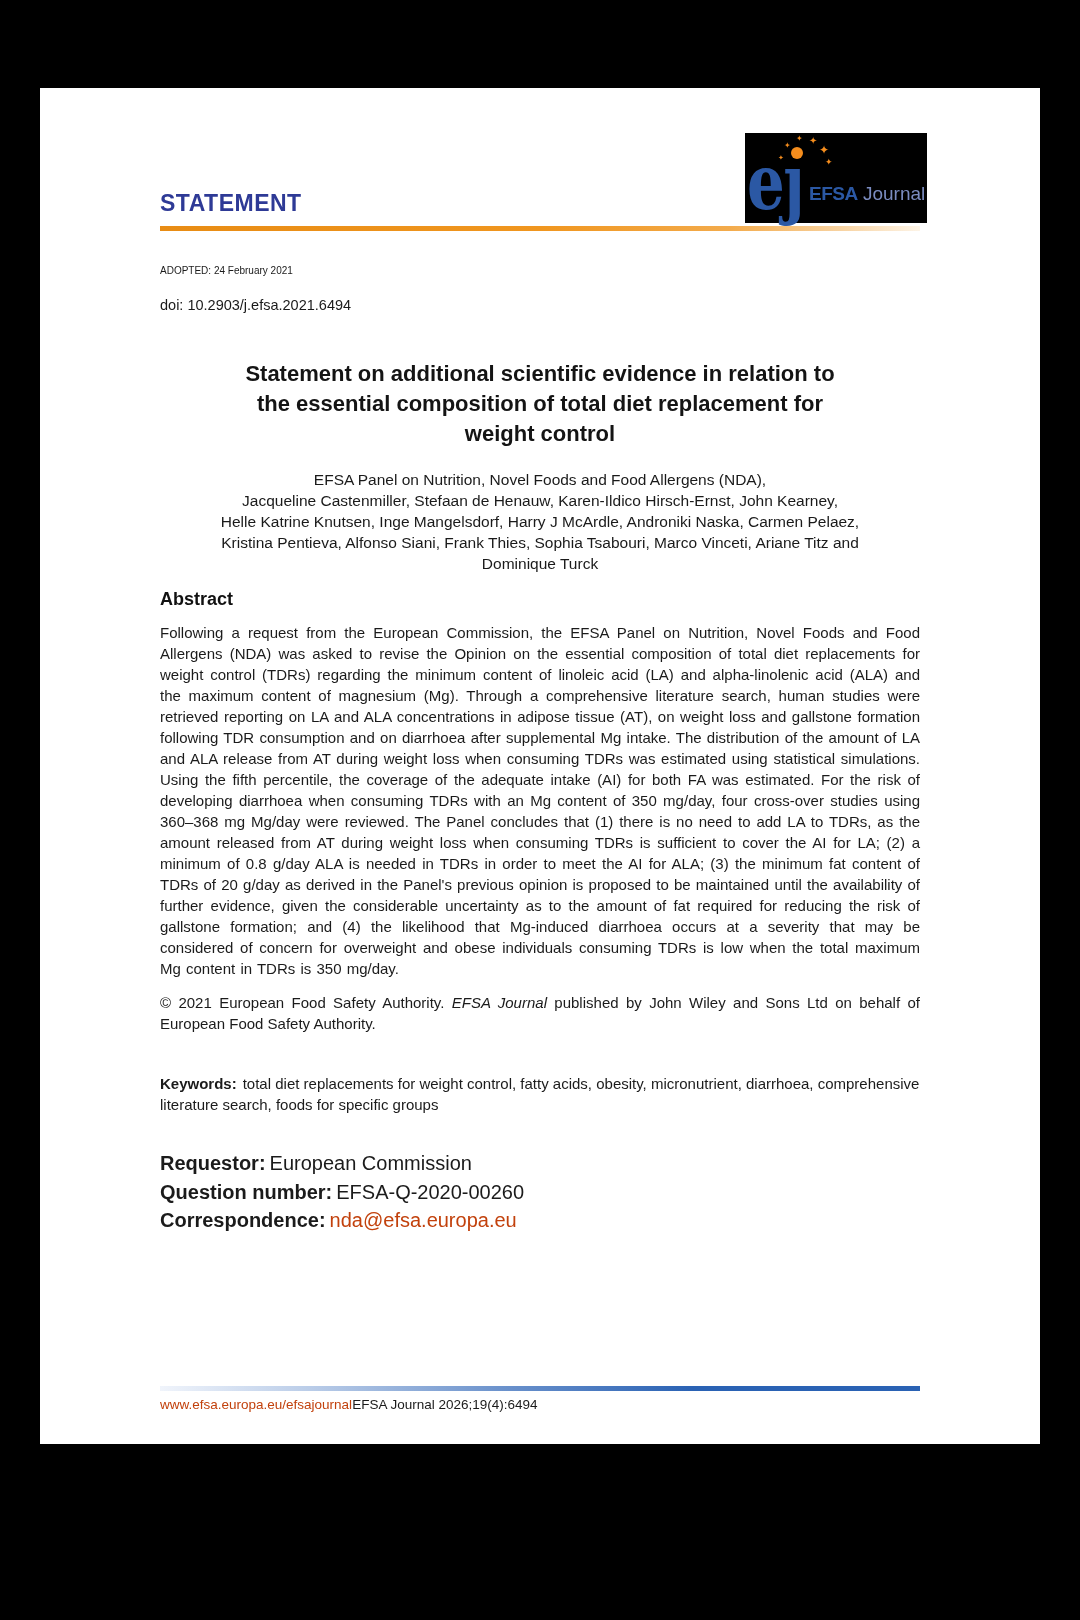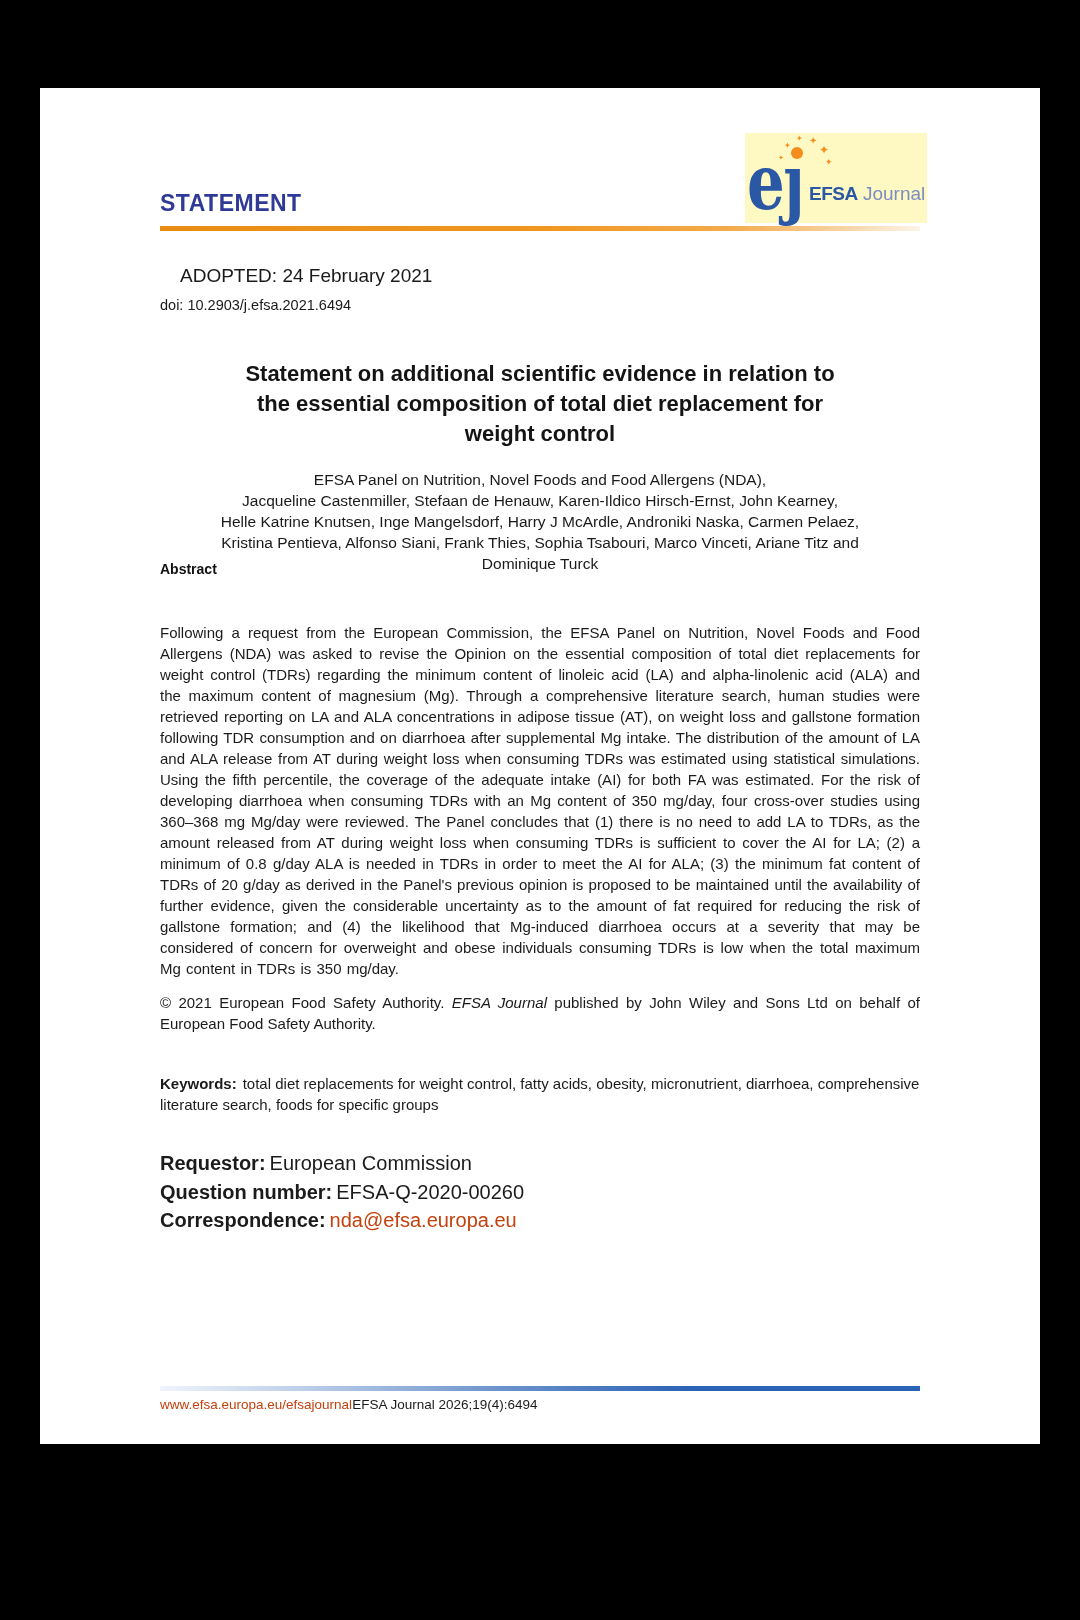--- a/index.html
+++ b/index.html
@@ -19,55 +19,55 @@
   
   .statement{
     left:120px;top:102px;
     font-size:23px;font-weight:700;letter-spacing:.5px;
     color:#2e3a96;
   }
   .rule-orange{
     left:120px;top:138px;width:760px;height:5px;
     background:linear-gradient(90deg,#e88c14 0%,#f0961f 50%,#f3ab4c 75%,#f8d4a4 90%,#fdf4e7 100%);
   }
-  .logo{left:705px;top:45px;width:182px;height:90px;background:#fef9c3;}
+  .logo{left:705px;top:45px;width:182px;height:90px;background:#000000;}
   .logo-ej{
     position:absolute;left:2px;top:12px;
     font-family:"DejaVu Serif",serif;font-weight:700;
     font-size:76px;line-height:76px;color:#2b58a4;
     transform:scaleX(.78);transform-origin:left top;
     letter-spacing:-2px;
   }
   .logo-words{position:absolute;left:64px;top:50px;font-size:19px;white-space:nowrap;}
   .logo-efsa{font-weight:700;color:#2b58a4;letter-spacing:-0.5px;}
   .logo-journal{color:#7b8cc0;}
   .logo-dot{
     position:absolute;width:12px;height:12px;border-radius:50%;
     background:#f58d1d;
   }
   .logo-star{position:absolute;color:#f58d1d;line-height:1;}
   .logo-star::before{content:"✦";}
 
   
-  .adopted{left:120px;top:177px;font-size:19px;color:#1a1a1a;margin-left:20px;}
+  .adopted{left:120px;top:177px;font-size:10px;color:#1a1a1a;}
   .doi{left:120px;top:209px;font-size:14.5px;color:#1a1a1a;}
 
   
   .title{
     left:120px;top:271px;width:760px;text-align:center;
     font-size:22px;font-weight:700;line-height:30px;color:#141414;
   }
   .authors{
     left:120px;top:381px;width:760px;text-align:center;
     font-size:15.5px;line-height:21px;color:#1a1a1a;
   }
   .authors div{white-space:nowrap;}
 
   
-  .abs-head{left:120px;top:473px;font-size:14px;font-weight:700;color:#111;}
+  .abs-head{left:120px;top:501px;font-size:18px;font-weight:700;color:#111;}
   .abs-body{
     left:120px;top:534px;width:760px;
     font-size:15px;line-height:21px;text-align:justify;color:#1b1b1b;
     word-spacing:1px;
   }
   .copyright{
     left:120px;top:904px;width:760px;
     font-size:15px;line-height:21px;text-align:justify;color:#1b1b1b;
   }
   .copyright .ital{font-style:italic;}

